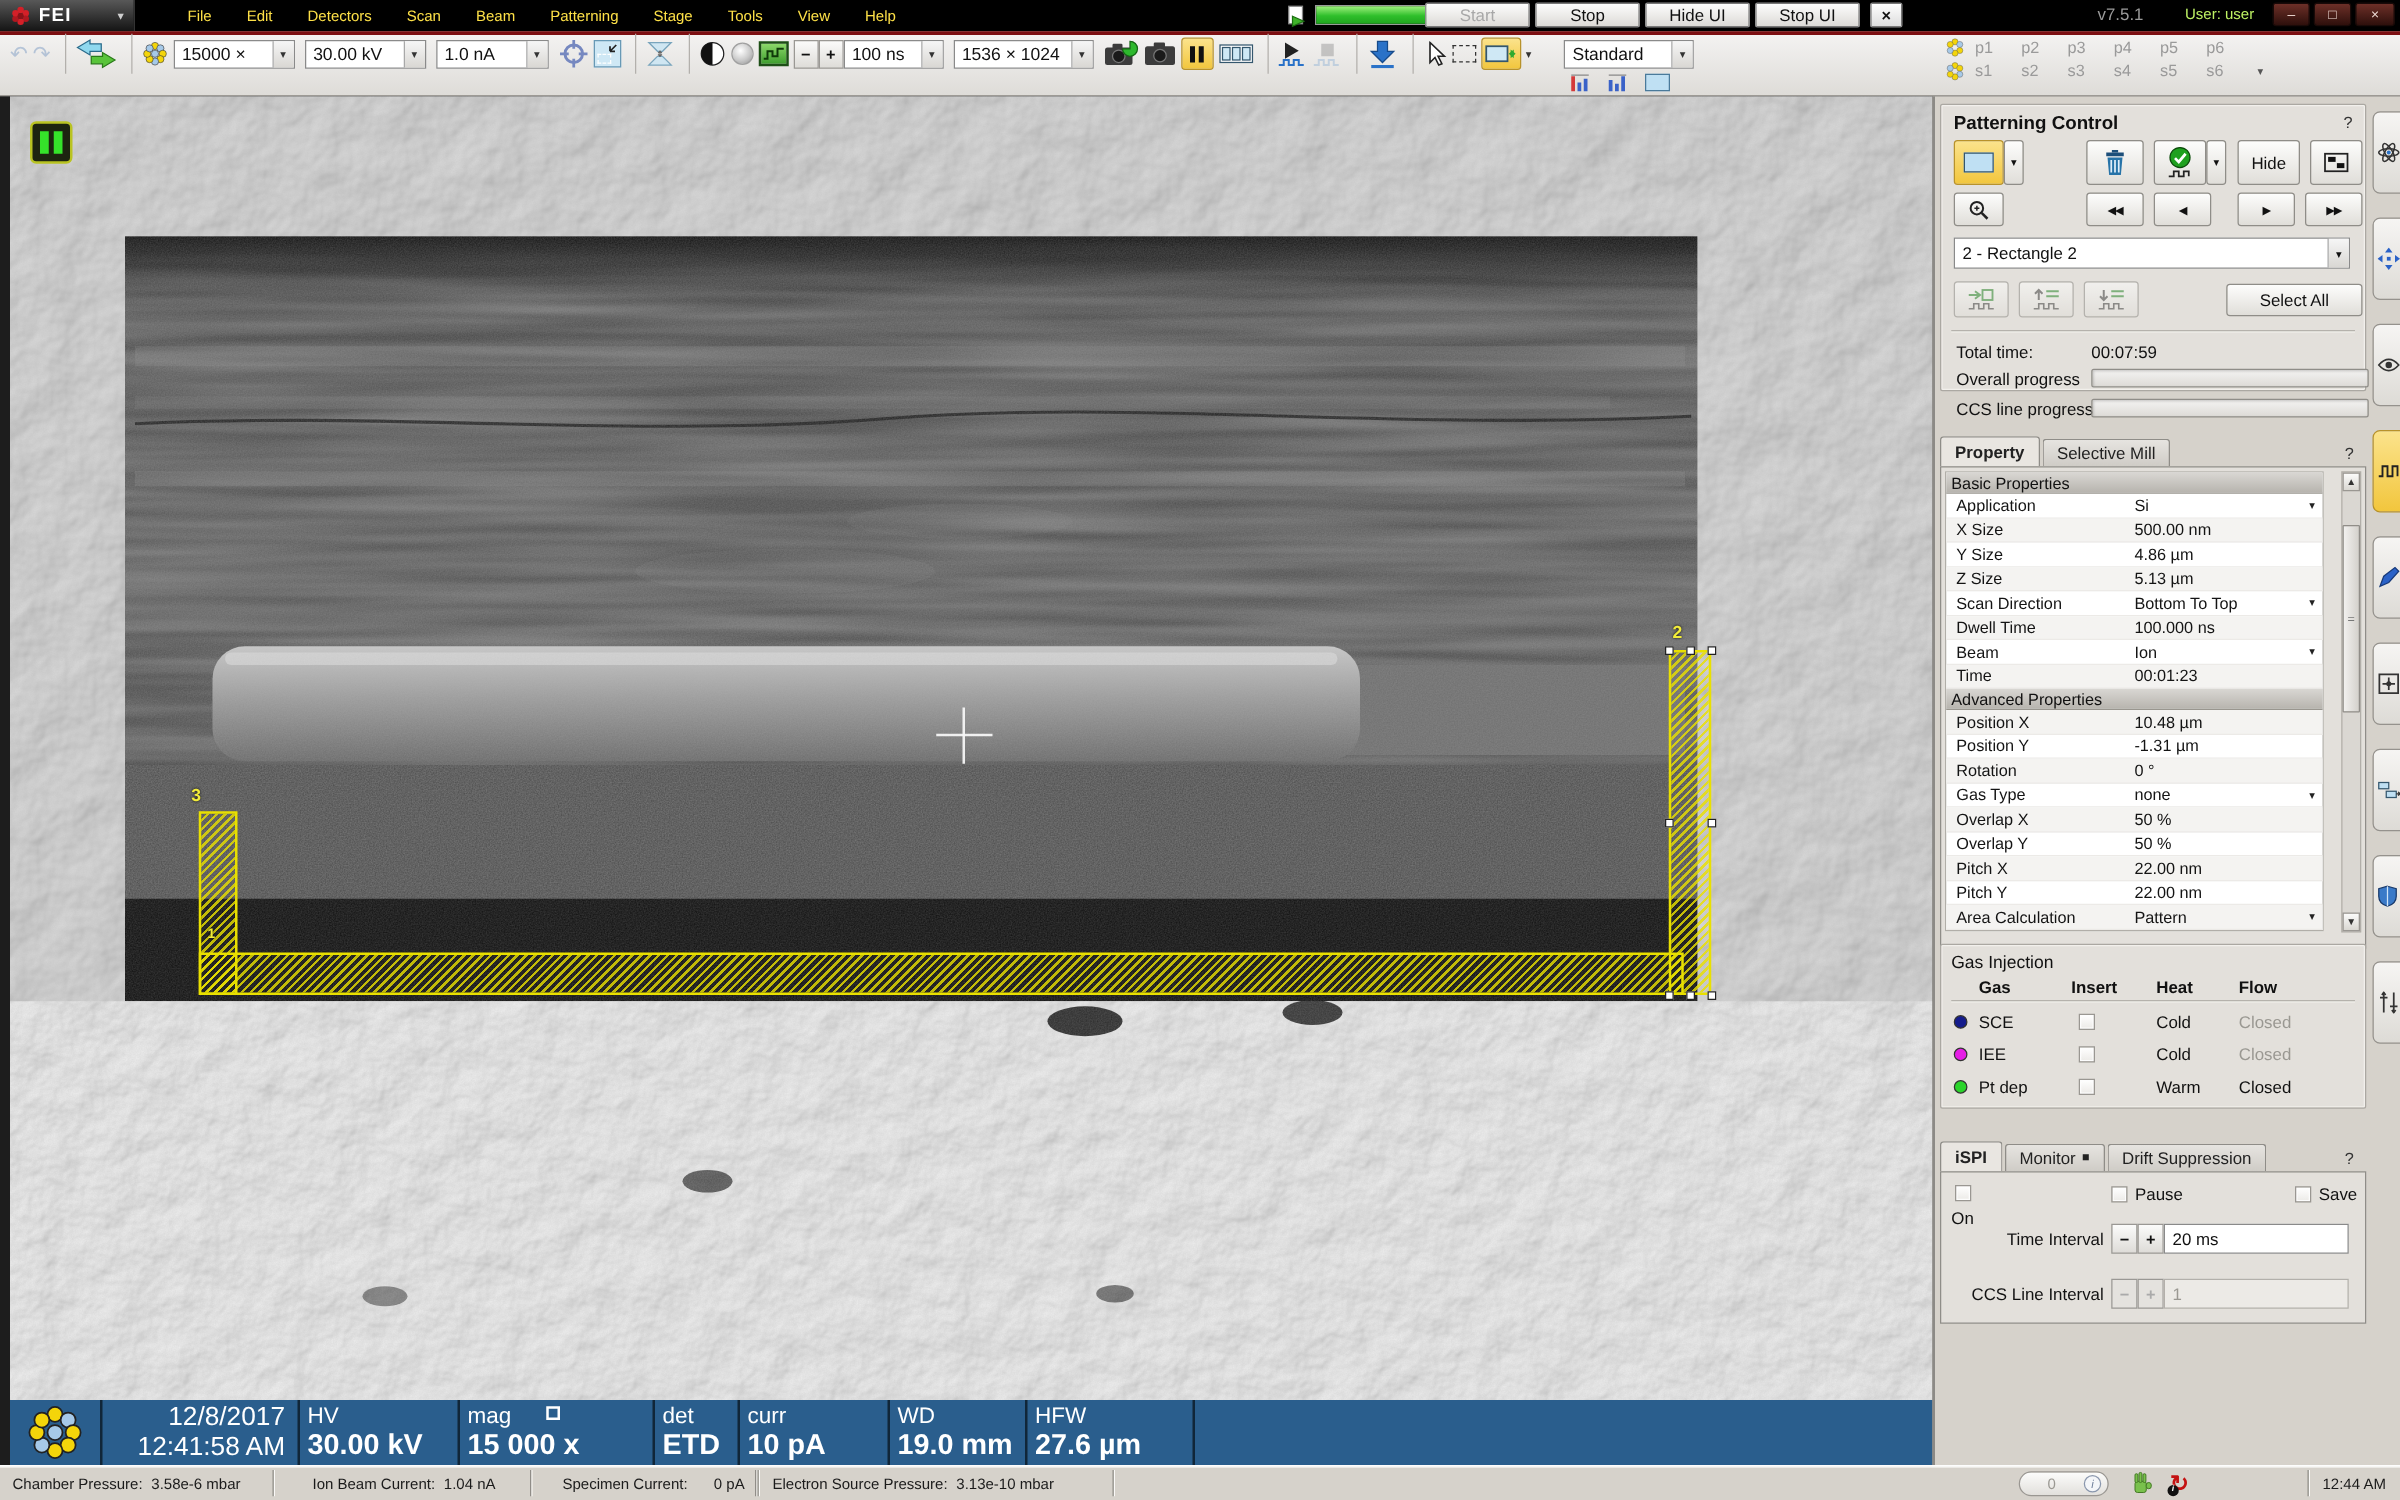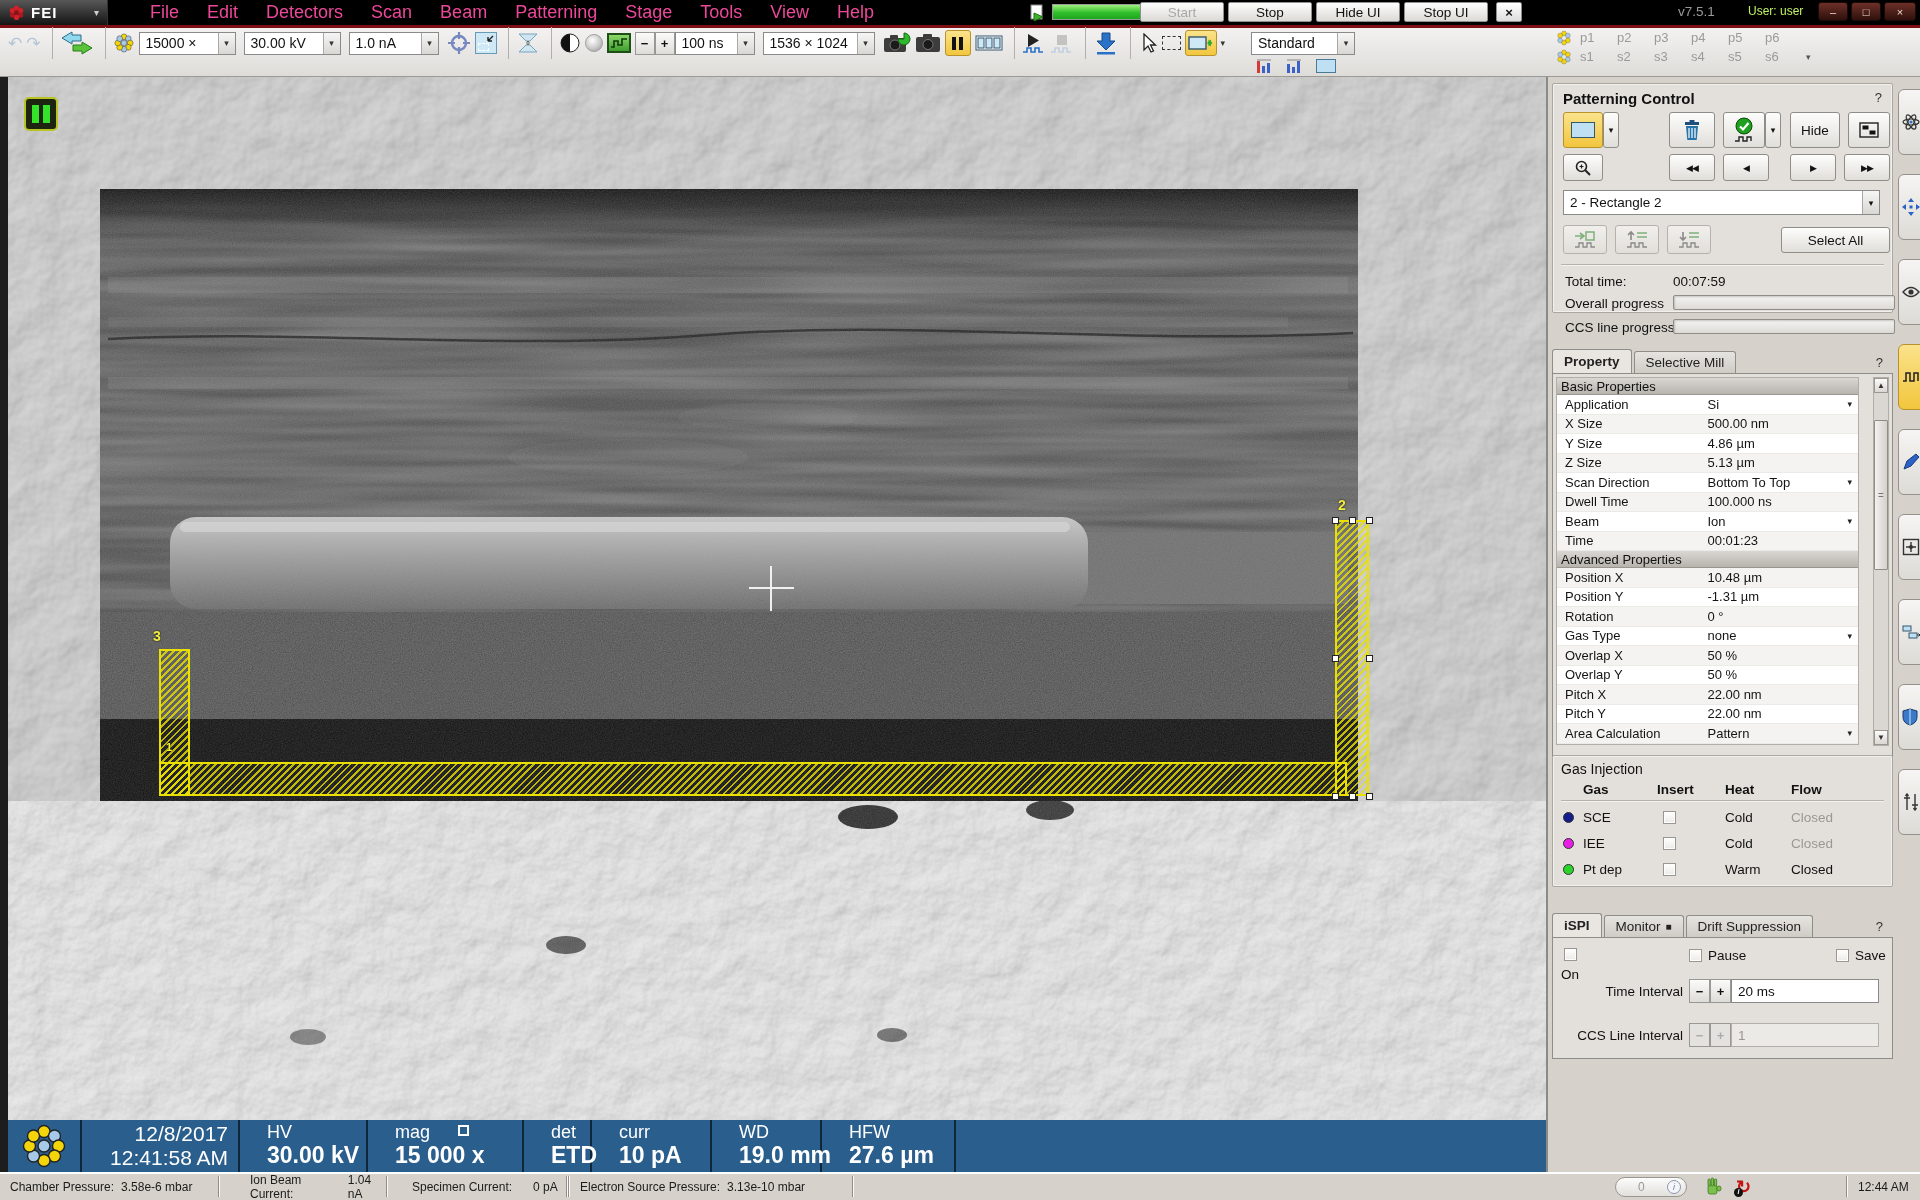--- a/index.html
+++ b/index.html
@@ -9,21 +9,21 @@
     font-family: "Liberation Sans", sans-serif; background:#d6d2cb; font-size:13px; color:#111;
   }
   .abs { position:absolute; }
 
   
   #titlebar { position:absolute; left:0; top:0; width:1920px; height:25px; background:#000; display:flex; align-items:center; }
   #fei-logo { width:108px; height:25px; background:linear-gradient(#585858,#141414); display:flex; align-items:center; gap:6px; padding:0 8px; border-right:1px solid #333; }
   #fei-logo .fei-text { color:#fff; font-size:15px; font-weight:bold; letter-spacing:1px; }
   #fei-logo .dd-glyph { color:#cfcfcf; font-size:10px; margin-left:auto; }
   #menu-items { display:flex; margin-left:28px; }
-  .menu-item { color:#ec4899; font-size:18px; padding:0 14px; height:25px; display:flex; align-items:center; cursor:default; }
+  .menu-item { color:#fde047; font-size:12px; padding:0 14px; height:25px; display:flex; align-items:center; cursor:default; }
   .titlebtn { position:absolute; top:2px; height:20px; width:84px; background:linear-gradient(#fdfdfd,#dcdad6); border:1px solid #8f8f8f; border-radius:2px; font-size:13.5px; display:flex; align-items:center; justify-content:center; color:#111; }
   .titlebtn.disabled { color:#a8a8a8; }
   #ui-close-btn { position:absolute; left:1496px; top:2px; width:26px; height:20px; background:linear-gradient(#fff,#ddd); border:1px solid #8f8f8f; border-radius:2px; font-weight:bold; font-size:13px; display:flex; align-items:center; justify-content:center; }
   #title-progress-frame { position:absolute; left:1052px; top:4px; width:96px; height:16px; border:1px solid #9a9a9a; background:#e9e9e9; }
   #title-progress-fill { width:100%; height:100%; background:linear-gradient(#9df07c,#2fbf2b 55%,#1fa51f); }
   #title-version { position:absolute; left:1678px; top:4px; color:#9a9a9a; font-size:13.5px; }
   #title-user { position:absolute; left:1748px; top:4px; color:#bef264; font-size:12px; }
   .winbtn { position:absolute; top:2px; width:30px; height:19px; border:1px solid #1a0a08; border-radius:3px; background:linear-gradient(#6d3028,#2e100c); color:#efdcd6; font-size:11px; display:flex; align-items:center; justify-content:center; }
   #redline { position:absolute; left:0; top:25px; width:1920px; height:3px; background:#7c0f12; }
 
@@ -50,21 +50,21 @@
   .pattern { position:absolute; border:2px solid #e9e000; background:repeating-linear-gradient(135deg, rgba(233,224,0,0) 0 3px, rgba(233,224,0,0.8) 3px 5px); }
   .pattern-label { position:absolute; color:#f2ec3a; font-size:14px; font-weight:bold; text-shadow:0 0 2px #000; }
   .handle { position:absolute; width:7px; height:7px; background:#fff; border:1px solid #222; }
   #pause-indicator { position:absolute; left:16px; top:20px; width:34px; height:34px; background:#1d2410; border:2px solid #b9c322; border-radius:5px; display:flex; align-items:center; justify-content:center; gap:4px; }
   #pause-indicator div { width:7px; height:18px; background:#35e22a; }
   #crosshair-h { position:absolute; left:741px; top:510px; width:45px; height:2px; background:rgba(245,245,245,.95); }
   #crosshair-v { position:absolute; left:762px; top:489px; width:2px; height:45px; background:rgba(245,245,245,.95); }
 
   
   #databar { position:absolute; left:0; top:1043px; width:1538px; height:52px; background:#2a5e8d; display:flex; color:#fff; }
-  .dbcell { border-right:2px solid #102639; padding:2px 0 0 27px; position:relative; }
+  .dbcell { border-right:2px solid #102639; padding:2px 0 0 6px; position:relative; }
   .dbcell .dlab { font-size:18px; line-height:20px; }
   .dbcell .dval { font-size:23px; font-weight:bold; line-height:26px; white-space:nowrap; }
   #db-datetime { font-size:21px; line-height:24px; text-align:right; padding-right:10px; }
   #db-scale { flex:1; border-right:none; position:relative; }
   #db-scale .scale-text { position:absolute; left:0; right:0; top:1px; text-align:center; font-size:19px; }
   #db-scale .scale-line { position:absolute; left:22px; right:20px; top:6px; height:14px; border-left:2px solid #fff; border-right:2px solid #fff; }
   #db-scale .scale-line::after { content:""; position:absolute; left:0; right:0; top:6px; height:2px; background:#fff; }
   .mag-sq { display:inline-block; width:11px; height:11px; border:2px solid #fff; margin-left:28px; vertical-align:top; margin-top:3px; }
 
   
@@ -882,21 +882,21 @@
       </div>
     </div>
   </div>
 
   <div id="statusbar">
     <div class="sseg" style="width:218px;">
       <span>Chamber Pressure:</span>
       <span>3.58e-6 mbar</span>
     </div>
     <div class="ssep"></div>
-    <div class="sseg" style="width:166px;padding-left:30px;">
+    <div class="sseg" style="width:204px;padding-left:30px;">
       <span>Ion Beam Current:</span>
       <span>1.04 nA</span>
     </div>
     <div class="ssep"></div>
     <div class="sseg" style="width:178px; padding-left:24px;">
       <span>Specimen Current:</span>
       <span style="margin-left:14px;">0 pA</span>
     </div>
     <div class="ssep"></div>
     <div class="ssep"></div>

